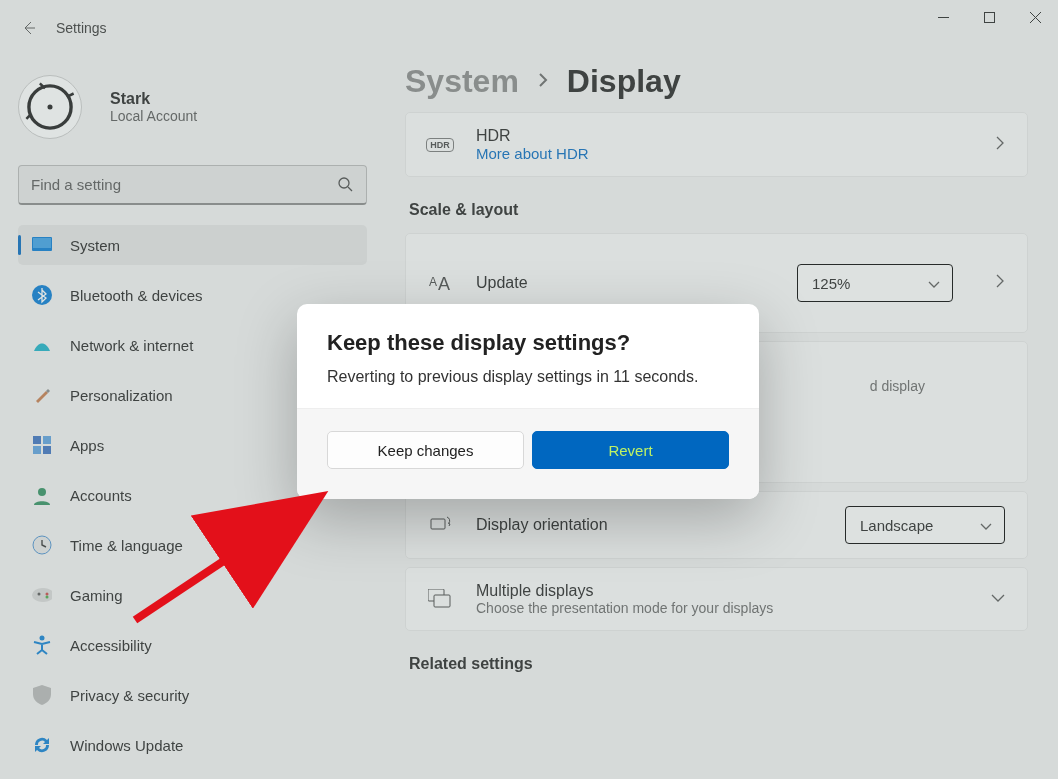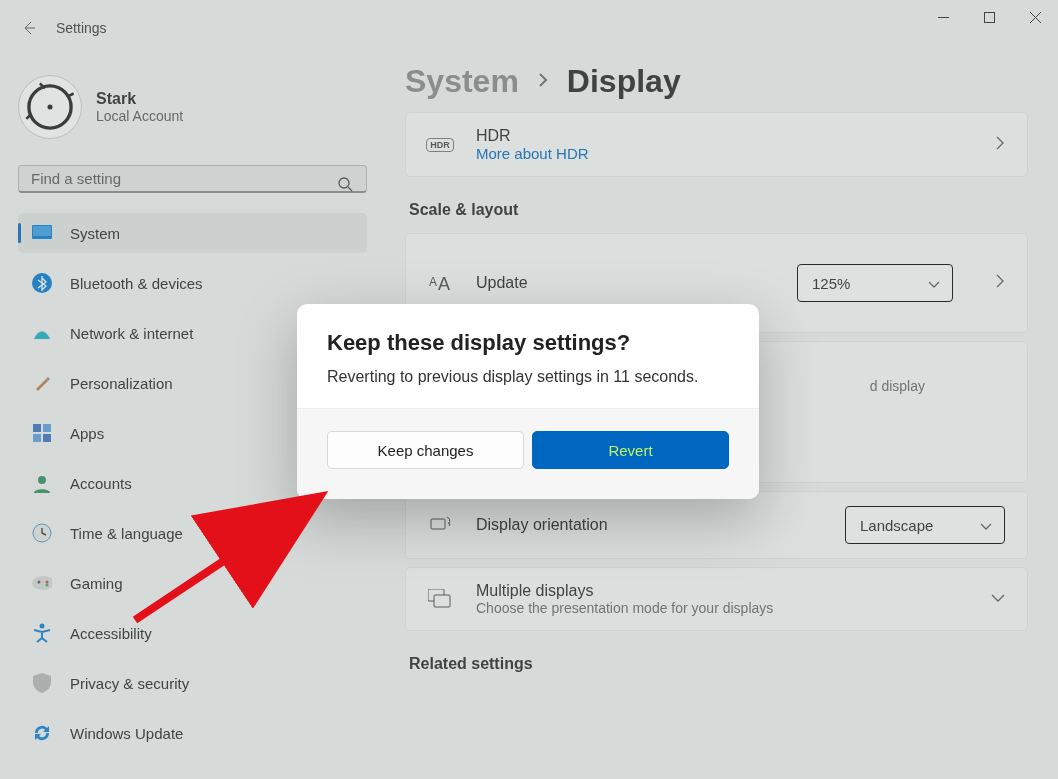--- a/index.html
+++ b/index.html
@@ -10,28 +10,28 @@
   .back-btn { width: 18px; height: 18px; color: #555; margin-right: 18px; display: flex; align-items: center; justify-content: center; }
   .title { font-size: 14px; color: #333; }
   .win-controls { position: absolute; right: 0; top: 0; display: flex; }
   .win-btn { width: 46px; height: 34px; display: flex; align-items: center; justify-content: center; color: #333; }
 
   
   .app { display: flex; height: calc(100% - 55px); }
 
   
   .sidebar { width: 385px; padding: 0 18px; flex-shrink: 0; }
-  .user-block { display: flex; align-items: center; gap: 14px; margin: 20px 0 26px 0; }
+  .user-block { display: flex; align-items: center; gap: 28px; margin: 20px 0 26px 0; }
   .avatar { width: 64px; height: 64px; border-radius: 50%; background: #fff; display: flex; align-items: center; justify-content: center; border: 1px solid #ccc; }
   .avatar svg { width: 54px; height: 54px; }
   .user-name { font-size: 16px; font-weight: 600; color: #222; }
   .user-type { font-size: 14px; color: #555; }
 
   .search { position: relative; margin-bottom: 20px; }
-  .search input { width: 100%; height: 28px; border: 1px solid #b9b9b9; border-radius: 4px; background: #e8e8e8; padding: 0 44px 0 12px; font-size: 15px; color: #333; border-bottom: 2px solid #888; }
+  .search input { width: 100%; height: 40px; border: 1px solid #b9b9b9; border-radius: 4px; background: #e8e8e8; padding: 0 44px 0 12px; font-size: 15px; color: #333; border-bottom: 2px solid #888; }
   .search input::placeholder { color: #555; }
   .search-icn { position: absolute; right: 14px; top: 11px; color: #444; }
 
   .nav-item { display: flex; align-items: center; gap: 18px; height: 40px; padding-left: 14px; border-radius: 5px; font-size: 15px; color: #222; position: relative; margin-bottom: 10px; }
   .nav-item.active { background: #e5e5e5; }
   .nav-item.active::before { content: ""; position: absolute; left: 0; top: 10px; bottom: 10px; width: 3px; background: #0067c0; border-radius: 2px; }
   .nav-icn { width: 20px; height: 20px; display: flex; align-items: center; justify-content: center; }
 
   
   .main { flex: 1; padding: 8px 30px 0 20px; overflow: hidden; }

